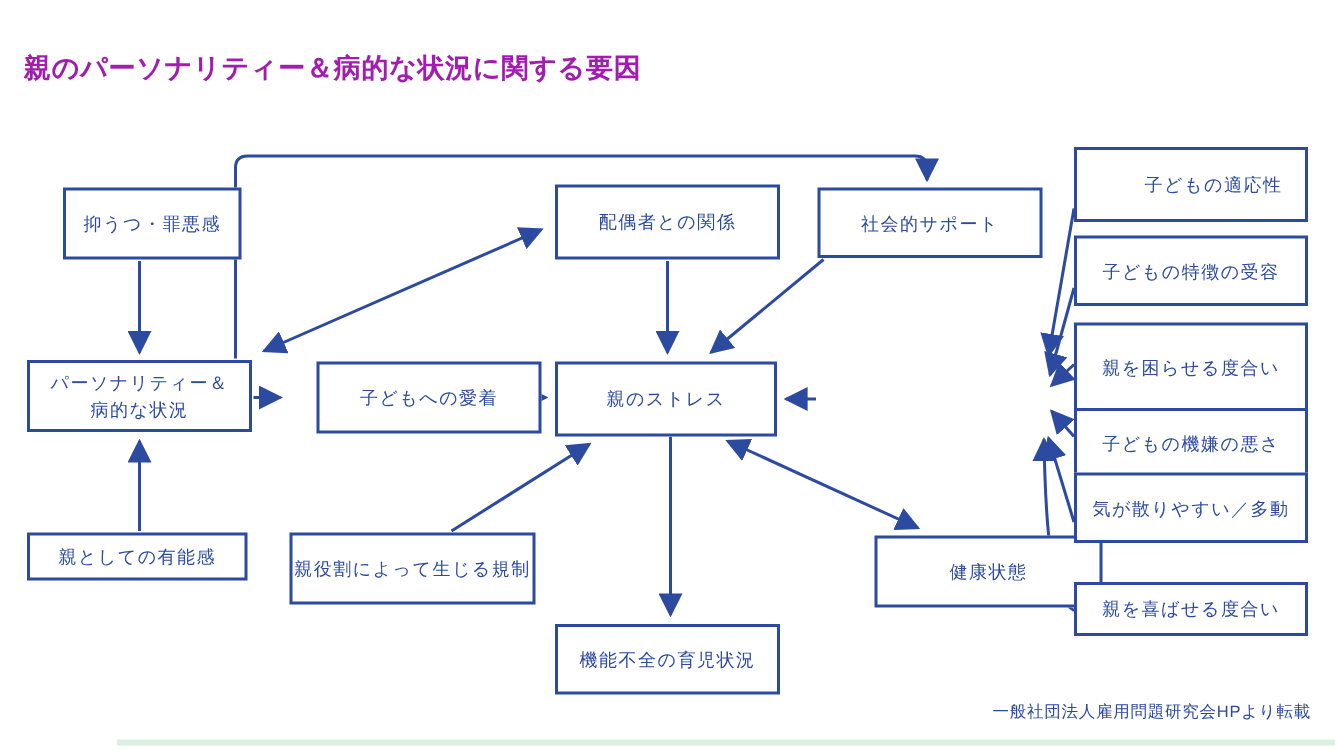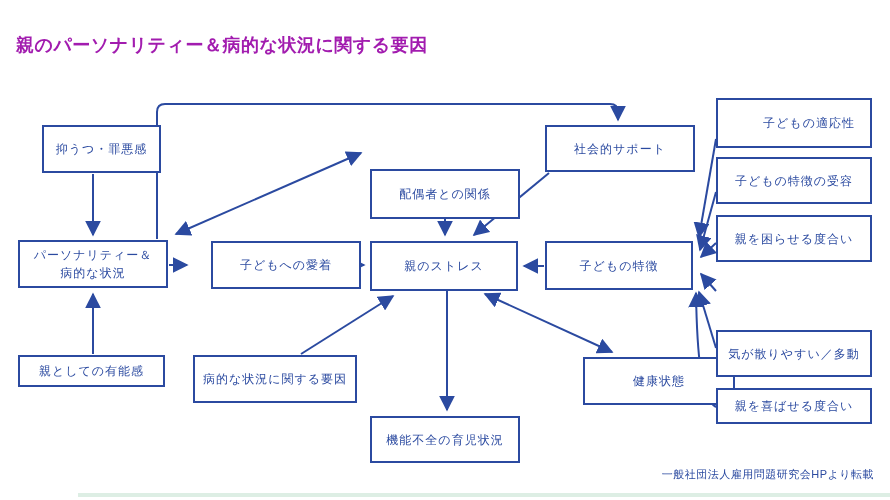--- a/index.html
+++ b/index.html
@@ -51,29 +51,29 @@
       <path d="M716 348 L699 292" marker-end="url(#arr)"></path>
       <path d="M716 407 C701 399 697 355 696 293" marker-end="url(#arr)"></path>
     </g>
   </svg>
 
   <div class="node" style="left:42px;top:125px;width:119px;height:48px;">抑うつ・罪悪感</div>
   <div class="node" style="left:18px;top:240px;width:150px;height:48px;">パーソナリティー＆
 病的な状況</div>
   <div class="node" style="left:18px;top:355px;width:147px;height:32px;">親としての有能感</div>
   <div class="node" style="left:211px;top:241px;width:150px;height:48px;">子どもへの愛着</div>
-  <div class="node" style="left:193px;top:355px;width:164px;height:48px;">病的な状況に関する要因</div>
-  <div class="node" style="left:370px;top:123px;width:150px;height:50px;margin-top:46px;">配偶者との関係</div>
+  <div class="node" style="left:193px;top:355px;width:164px;height:48px;">親役割によって生じる規制</div>
+  <div class="node" style="left:370px;top:123px;width:150px;height:50px;">配偶者との関係</div>
   <div class="node" style="left:370px;top:241px;width:148px;height:50px;">親のストレス</div>
   <div class="node" style="left:370px;top:416px;width:150px;height:47px;">機能不全の育児状況</div>
   <div class="node" style="left:545px;top:125px;width:150px;height:47px;">社会的サポート</div>
-  <div class="node" style="left:545px;top:241px;width:148px;height:49px;">子どもの特徴</div>
   <div class="node" style="left:545px;top:357px;width:152px;height:48px;margin-left:38px;">健康状態</div>
   <div class="node" style="left:716px;top:98px;width:156px;height:50px;padding-left:30px;">子どもの適応性</div>
   <div class="node" style="left:716px;top:157px;width:156px;height:47px;">子どもの特徴の受容</div>
-  <div class="node" style="left:716px;top:215px;width:156px;height:47px;">親を困らせる度合い</div>
-  <div class="node" style="left:716px;top:330px;width:156px;height:47px;">気が散りやすい／多動</div>
+  <div class="node" style="left:716px;top:215px;width:156px;height:59px;">親を困らせる度合い</div>
+  <div class="node" style="left:716px;top:272px;width:156px;height:48px;">子どもの機嫌の悪さ</div>
+  <div class="node" style="left:716px;top:315px;width:156px;height:47px;">気が散りやすい／多動</div>
   <div class="node" style="left:716px;top:388px;width:156px;height:36px;">親を喜ばせる度合い</div>
 
   <div class="caption">一般社団法人雇用問題研究会HPより転載</div>
   <div class="accent-bar"></div>
 
 </div>
 
 </body></html>

